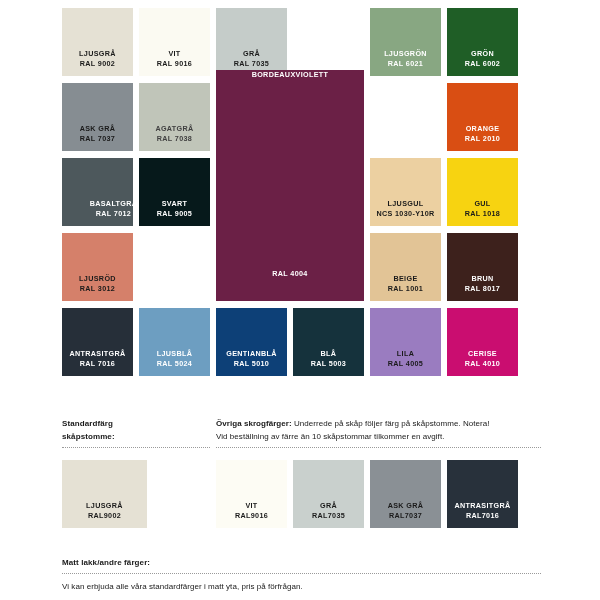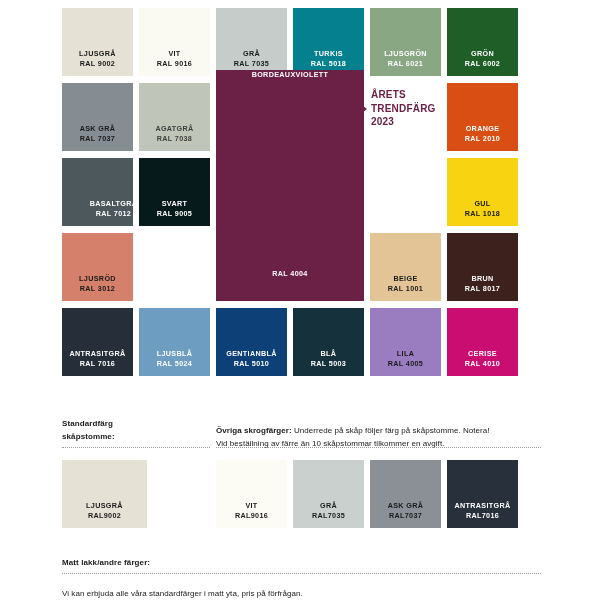--- a/index.html
+++ b/index.html
@@ -64,21 +64,20 @@
     position: absolute;
     font-size: 8px; font-weight: 700;
     line-height: 12.5px; letter-spacing: 0.1px;
     color: #1a1a1a;
   }
   .sec-body {
     position: absolute;
     font-size: 8px; font-weight: 400;
     line-height: 12.5px; letter-spacing: 0.05px;
     color: #1a1a1a;
-    margin-top: 7px;
   }
   .sec-body b { font-weight: 700; }
   .dotrule {
     position: absolute; height: 0;
     border-top: 1px dotted #9a9a9a;
   }
 </style>
 </head>
 <body>
 
@@ -89,24 +88,20 @@
     <span class="ral">RAL 9002</span>
   </div>
   <div class="swatch" style="left: 139px; top: 8px; width: 71px; height: 68px; background: rgb(251, 250, 242); color: rgb(26, 26, 26);">
     <span class="nm">VIT</span>
     <span class="ral">RAL 9016</span>
   </div>
   <div class="swatch" style="left: 216px; top: 8px; width: 71px; height: 68px; background: rgb(197, 204, 201); color: rgb(26, 26, 26);">
     <span class="nm">GRÅ</span>
     <span class="ral">RAL 7035</span>
   </div>
-  <div class="swatch" style="left: 293px; top: 8px; width: 71px; height: 68px; background: rgb(4, 128, 142); color: rgb(255, 255, 255);">
-    <span class="nm">TURKIS</span>
-    <span class="ral">RAL 5018</span>
-  </div>
   <div class="swatch" style="left: 370px; top: 8px; width: 71px; height: 68px; background: rgb(136, 167, 130); color: rgb(255, 255, 255);">
     <span class="nm">LJUSGRÖN</span>
     <span class="ral">RAL 6021</span>
   </div>
   <div class="swatch" style="left: 447px; top: 8px; width: 71px; height: 68px; background: rgb(31, 94, 38); color: rgb(255, 255, 255);">
     <span class="nm">GRÖN</span>
     <span class="ral">RAL 6002</span>
   </div>
 
   <div class="swatch" style="left: 62px; top: 83px; width: 71px; height: 68px; background: rgb(134, 141, 146); color: rgb(26, 26, 26);">
@@ -123,20 +118,24 @@
   </div>
 
   <div class="swatch" style="left: 62px; top: 158px; width: 71px; height: 68px; background: rgb(77, 88, 92); color: rgb(255, 255, 255); padding-left: 32px;">
     <span class="nm">BASALTGRÅ</span>
     <span class="ral">RAL 7012</span>
   </div>
   <div class="swatch" style="left: 139px; top: 158px; width: 71px; height: 68px; background: rgb(6, 25, 27); color: rgb(255, 255, 255);">
     <span class="nm">SVART</span>
     <span class="ral">RAL 9005</span>
   </div>
+  <div class="swatch" style="left: 370px; top: 158px; width: 71px; height: 68px; background: rgb(236, 208, 161); color: rgb(26, 26, 26);">
+    <span class="nm">LJUSGUL</span>
+    <span class="ral">NCS 1030-Y10R</span>
+  </div>
   <div class="swatch" style="left: 447px; top: 158px; width: 71px; height: 68px; background: rgb(247, 211, 17); color: rgb(26, 26, 26);">
     <span class="nm">GUL</span>
     <span class="ral">RAL 1018</span>
   </div>
 
   <div class="swatch" style="left: 62px; top: 233px; width: 71px; height: 68px; background: rgb(213, 128, 106); color: rgb(26, 26, 26);">
     <span class="nm">LJUSRÖD</span>
     <span class="ral">RAL 3012</span>
   </div>
   <div class="swatch" style="left: 370px; top: 233px; width: 71px; height: 68px; background: rgb(226, 196, 150); color: rgb(26, 26, 26);">
@@ -171,28 +170,20 @@
   <div class="swatch" style="left: 447px; top: 308px; width: 71px; height: 68px; background: rgb(202, 13, 112); color: rgb(255, 255, 255);">
     <span class="nm">CERISE</span>
     <span class="ral">RAL 4010</span>
   </div>
 
   <div id="bordeaux" style="left: 216px; top: 70px; width: 148px; height: 231px; background: rgb(107, 32, 70); color: rgb(255, 255, 255);">
     <span class="nm">BORDEAUXVIOLETT</span>
     <span class="ral">RAL 4004</span>
   </div>
 
-  <div id="trend" style="left:358px; top:88px; width:80px; height:45px;">
-    <span class="tri" style="border-left-color: rgb(107, 32, 70);"></span>
-    <span class="txt" style="color: rgb(107, 32, 70);">
-      <span>ÅRETS</span><br>
-      <span>TRENDFÄRG</span><br>
-      <span>2023</span>
-    </span>
-  </div>
 
   <div class="sec-head" style="left:62px; top:418px; width:140px;">
     <span>Standardfärg</span><br>
     <span>skåpstomme:</span>
   </div>
 
   <div class="sec-body" style="left:216px; top:418px; width:325px;">
     <b>Övriga skrogfärger:</b><span> Underrede på skåp följer färg på skåpstomme. Notera!</span><br>
     <span>Vid beställning av färre än 10 skåpstommar tilkommer en avgift.</span>
   </div>

